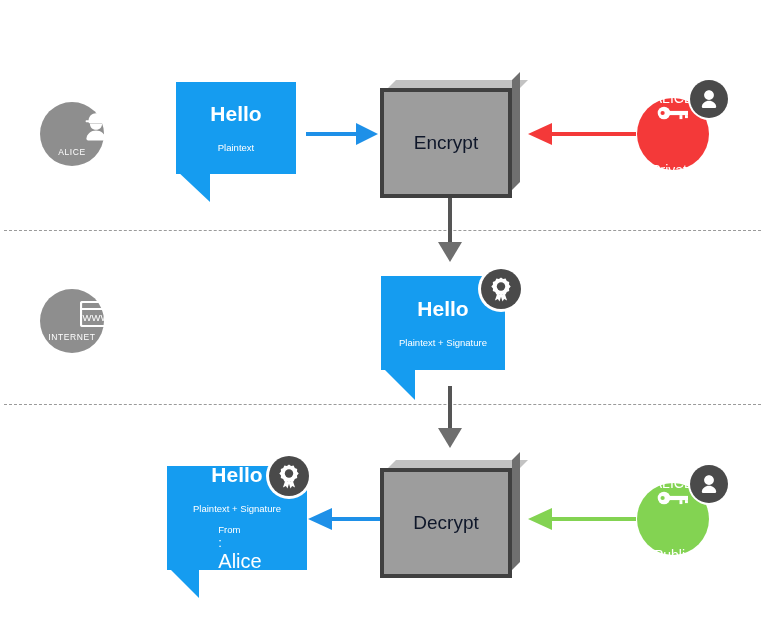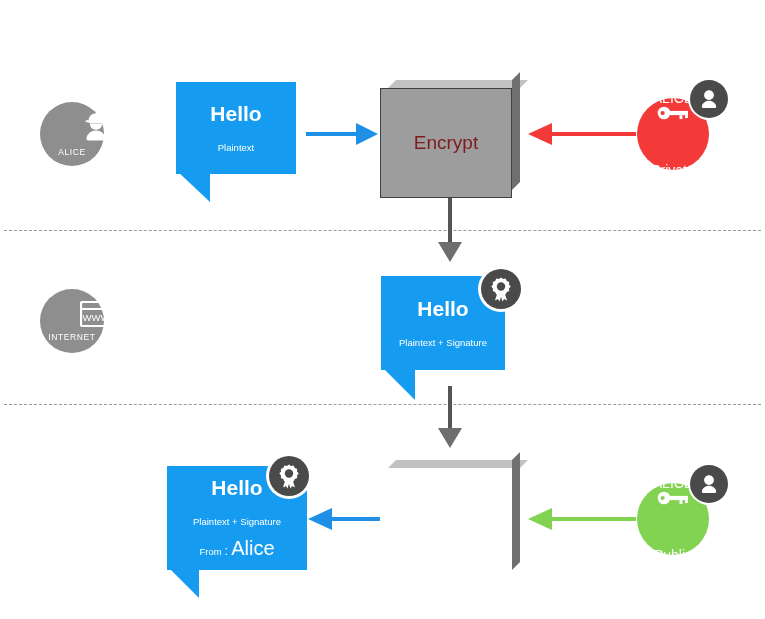--- a/index.html
+++ b/index.html
@@ -41,35 +41,35 @@
     display:flex;flex-direction:column;
     align-items:center;justify-content:center;
   }
   .bubble .tail{
     position:absolute;
     width:0;height:0;
     border-style:solid;
   }
   .b-hello{font-size:21px;line-height:1.12;font-weight:700;}
   .b-sub{font-size:9.5px;line-height:1.3;margin-top:16px;font-weight:400;}
-  .b-from{margin-top:9px;display:flex;align-items:baseline;justify-content:center;}
+  .b-from{margin-top:9px;display:flex;align-items:baseline;justify-content:center;flex-direction:column;}
   .b-from .from-word{font-size:9.5px;}
   .b-from .colon{font-size:13px;margin:0 3px;}
   .b-from .who{font-size:20px;}
 
   
   .pbox{position:absolute;}
   .pbox .face{
     position:absolute;left:0;top:8px;
     width:132px;height:110px;
     background:#9d9d9d;
-    border:1px solid #404040;
+    border:4px solid #404040;
     box-sizing:border-box;
     display:flex;align-items:center;justify-content:center;
-    color:#7f1d1d;font-size:19px;
+    color:#0f172a;font-size:19px;
   }
   .pbox .topedge{
     position:absolute;left:8px;top:0;
     width:132px;height:8px;
     background:#c2c2c2;
     transform:skewX(-45deg);
     transform-origin:bottom left;
   }
   .pbox .rightedge{
     position:absolute;left:132px;top:0;
@@ -258,20 +258,21 @@
   </div>
 
   <div class="harrow" style="left:308px;top:508px;width:72px;">
     <div class="shaft" style="left:22px;width:50px;background:#1e90e8;"></div>
     <div class="head" style="left:0px;border-right:24px solid #1e90e8;border-top:11px solid transparent;border-bottom:11px solid transparent;border-left:0;"></div>
   </div>
 
   <div class="pbox" style="left:380px;top:460px;width:140px;height:118px;">
     <div class="topedge"></div>
     <div class="rightedge"></div>
+    <div class="face">Decrypt</div>
   </div>
 
   <div class="harrow" style="left:528px;top:508px;width:108px;">
     <div class="shaft" style="left:22px;width:86px;background:#83d352;"></div>
     <div class="head" style="left:0px;border-right:24px solid #83d352;border-top:11px solid transparent;border-bottom:11px solid transparent;border-left:0;"></div>
   </div>
 
   <div class="keycircle green" style="left:637px;top:483px;">
     <span class="k-top">ALICE</span>
     <span class="k-mid">

